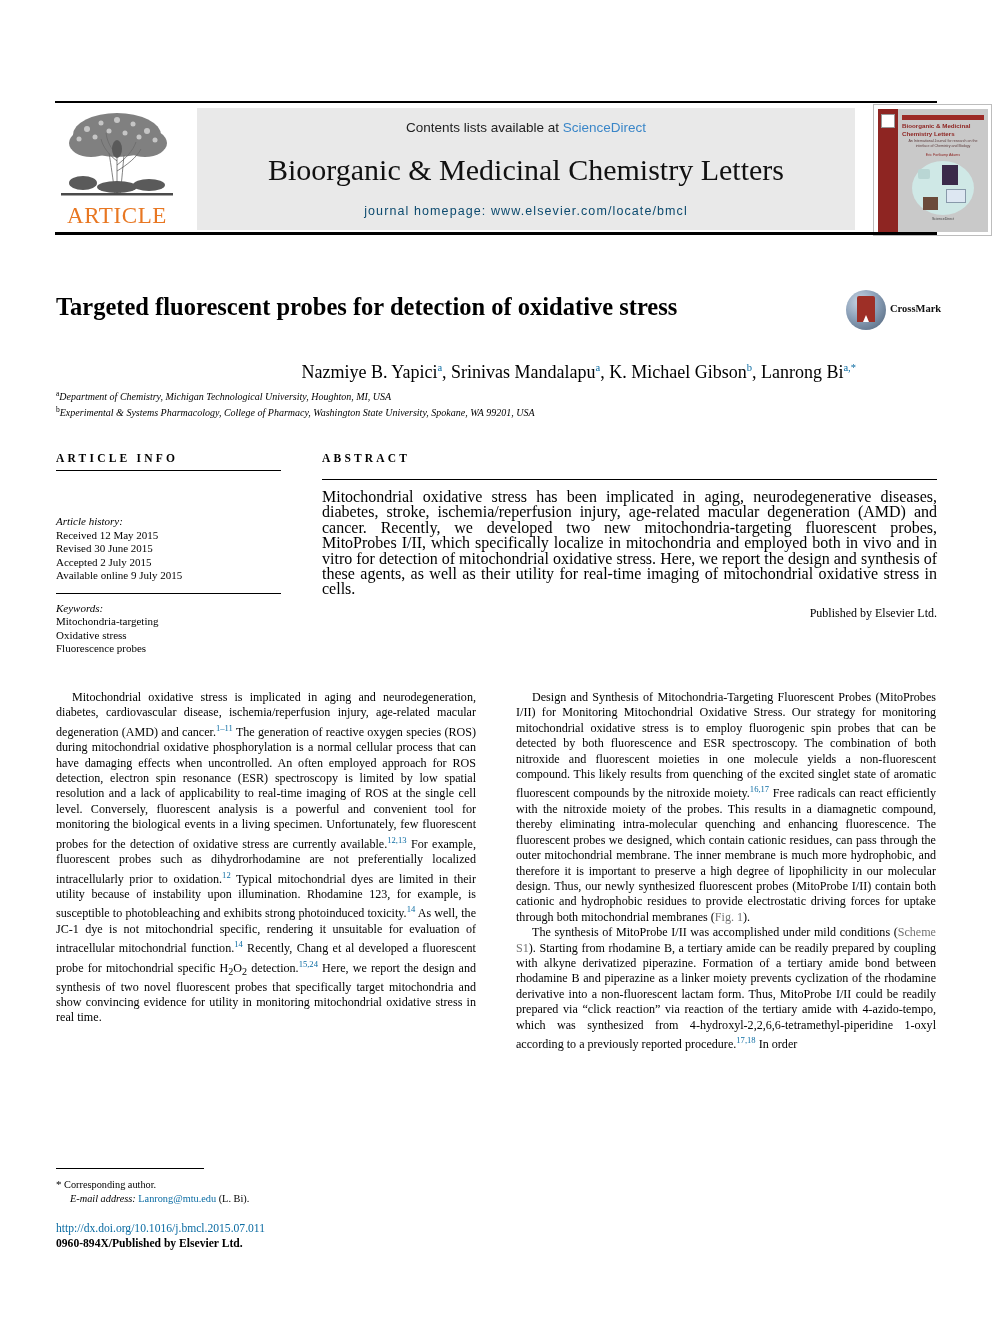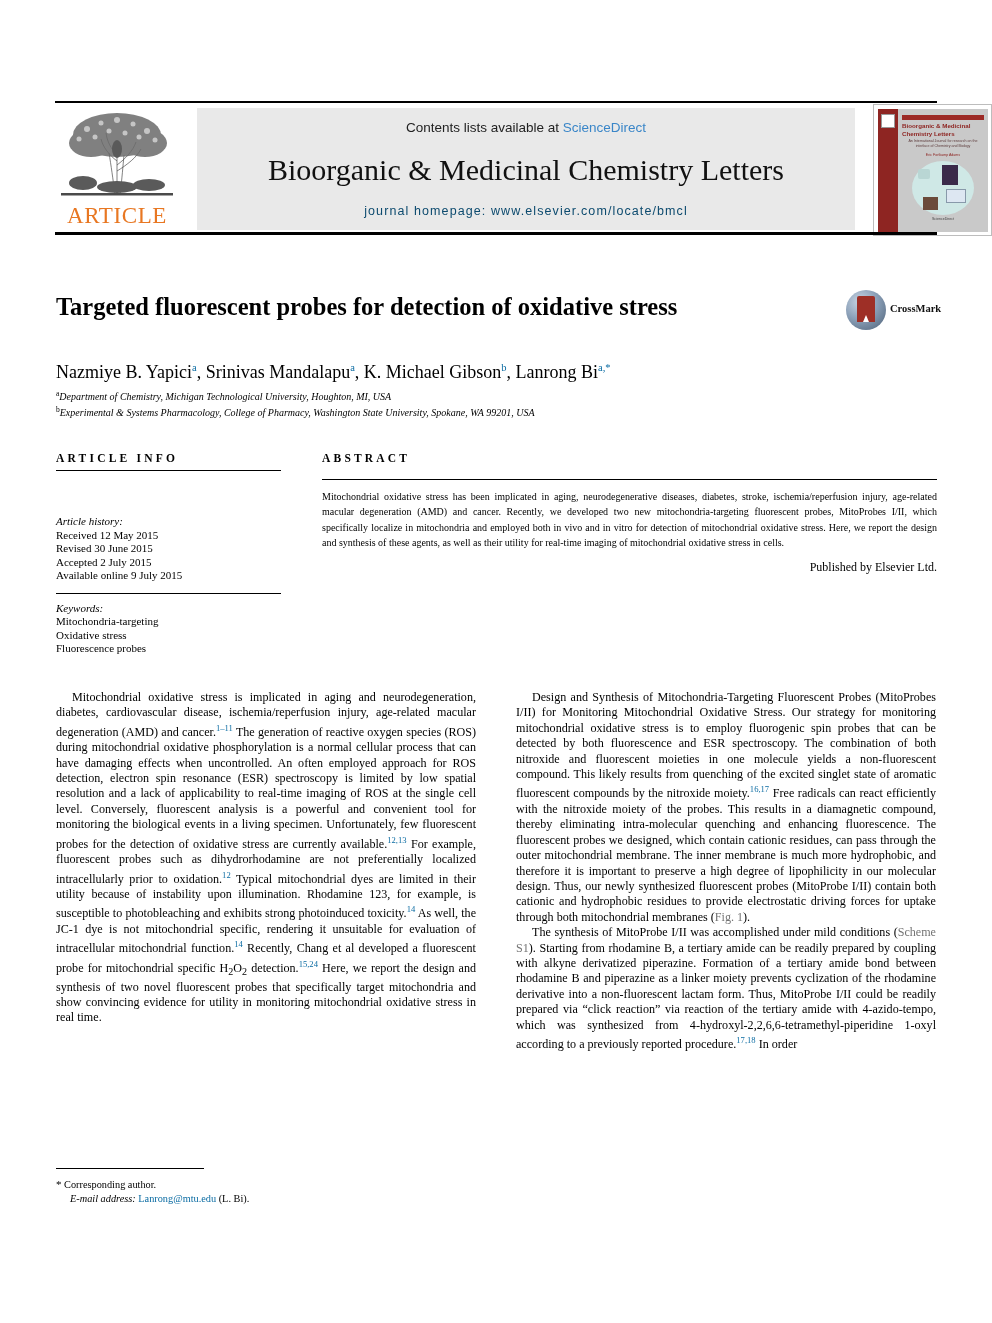--- a/index.html
+++ b/index.html
@@ -189,20 +189,21 @@
     line-height: 29px;
     color: #000;
   }
   .authors {
     position: absolute;
     left: 56px; top: 362px;
     width: 800px;
     font-family: "Liberation Serif", serif;
     font-size: 18px;
     color: #000;
+    text-align: right;
   }
   .authors sup { color: #0a6ba2; font-size: 10.5px; vertical-align: super; }
   .affil {
     position: absolute;
     left: 56px; top: 388px;
     width: 860px;
     font-family: "Liberation Serif", serif;
     font-style: italic;
     font-size: 10px;
     line-height: 12.5px;
@@ -277,21 +278,21 @@
   .abs-col {
     position: absolute;
     left: 322px; top: 452px;
     width: 615px;
   }
   .abs-col .sect-head { margin-bottom: 15px; }
   .abs-col .hr-thin { width: 615px; }
   .abs-body {
     margin-top: 9px;
     font-family: "Liberation Serif", serif;
-    font-size: 10px;
+    font-size: 16px;
     line-height: 15.4px;
     text-align: justify;
   }
   .abs-pub {
     margin-top: 9px;
     text-align: right;
     font-family: "Liberation Serif", serif;
     font-size: 12px;
   }
 
@@ -468,14 +469,18 @@
     <p><span>Design and Synthesis of Mitochondria-Targeting Fluorescent Probes (MitoProbes I/II) for Monitoring Mitochondrial Oxidative Stress. Our strategy for monitoring mitochondrial oxidative stress is to employ fluorogenic spin probes that can be detected by both fluorescence and ESR spectroscopy. The combination of both nitroxide and fluorescent moieties in one molecule yields a non-fluorescent compound. This likely results from quenching of the excited singlet state of aromatic fluorescent compounds by the nitroxide moiety.</span><span class="ref">16,17</span><span> Free radicals can react efficiently with the nitroxide moiety of the probes. This results in a diamagnetic compound, thereby eliminating intra-molecular quenching and enhancing fluorescence. The fluorescent probes we designed, which contain cationic residues, can pass through the outer mitochondrial membrane. The inner membrane is much more hydrophobic, and therefore it is important to preserve a high degree of lipophilicity in our molecular design. Thus, our newly synthesized fluorescent probes (MitoProbe I/II) contain both cationic and hydrophobic residues to provide electrostatic driving forces for uptake through both mitochondrial membranes (</span><span class="lnk">Fig. 1</span><span>).</span></p>
     <p><span>The synthesis of MitoProbe I/II was accomplished under mild conditions (</span><span class="lnk">Scheme S1</span><span>). Starting from rhodamine B, a tertiary amide can be readily prepared by coupling with alkyne derivatized piperazine. Formation of a tertiary amide bond between rhodamine B and piperazine as a linker moiety prevents cyclization of the rhodamine derivative into a non-fluorescent lactam form. Thus, MitoProbe I/II could be readily prepared via “click reaction” via reaction of the tertiary amide with 4-azido-tempo, which was synthesized from 4-hydroxyl-2,2,6,6-tetramethyl-piperidine 1-oxyl according to a previously reported procedure.</span><span class="ref">17,18</span><span> In order</span></p>
   </div>
 
   <div class="foot-rule"></div>
   <div class="footnote">
     <div><span class="star">*</span> <span>Corresponding author.</span></div>
     <div style="padding-left:14px"><span class="ital">E-mail address:</span> <span class="mail">Lanrong@mtu.edu</span> <span>(L. Bi).</span></div>
   </div>
 
+  <div class="doi-block">
+    <div class="doi">http://dx.doi.org/10.1016/j.bmcl.2015.07.011</div>
+    <div class="issn">0960-894X/Published by Elsevier Ltd.</div>
+  </div>
 
 </div>
 
 </body></html>

